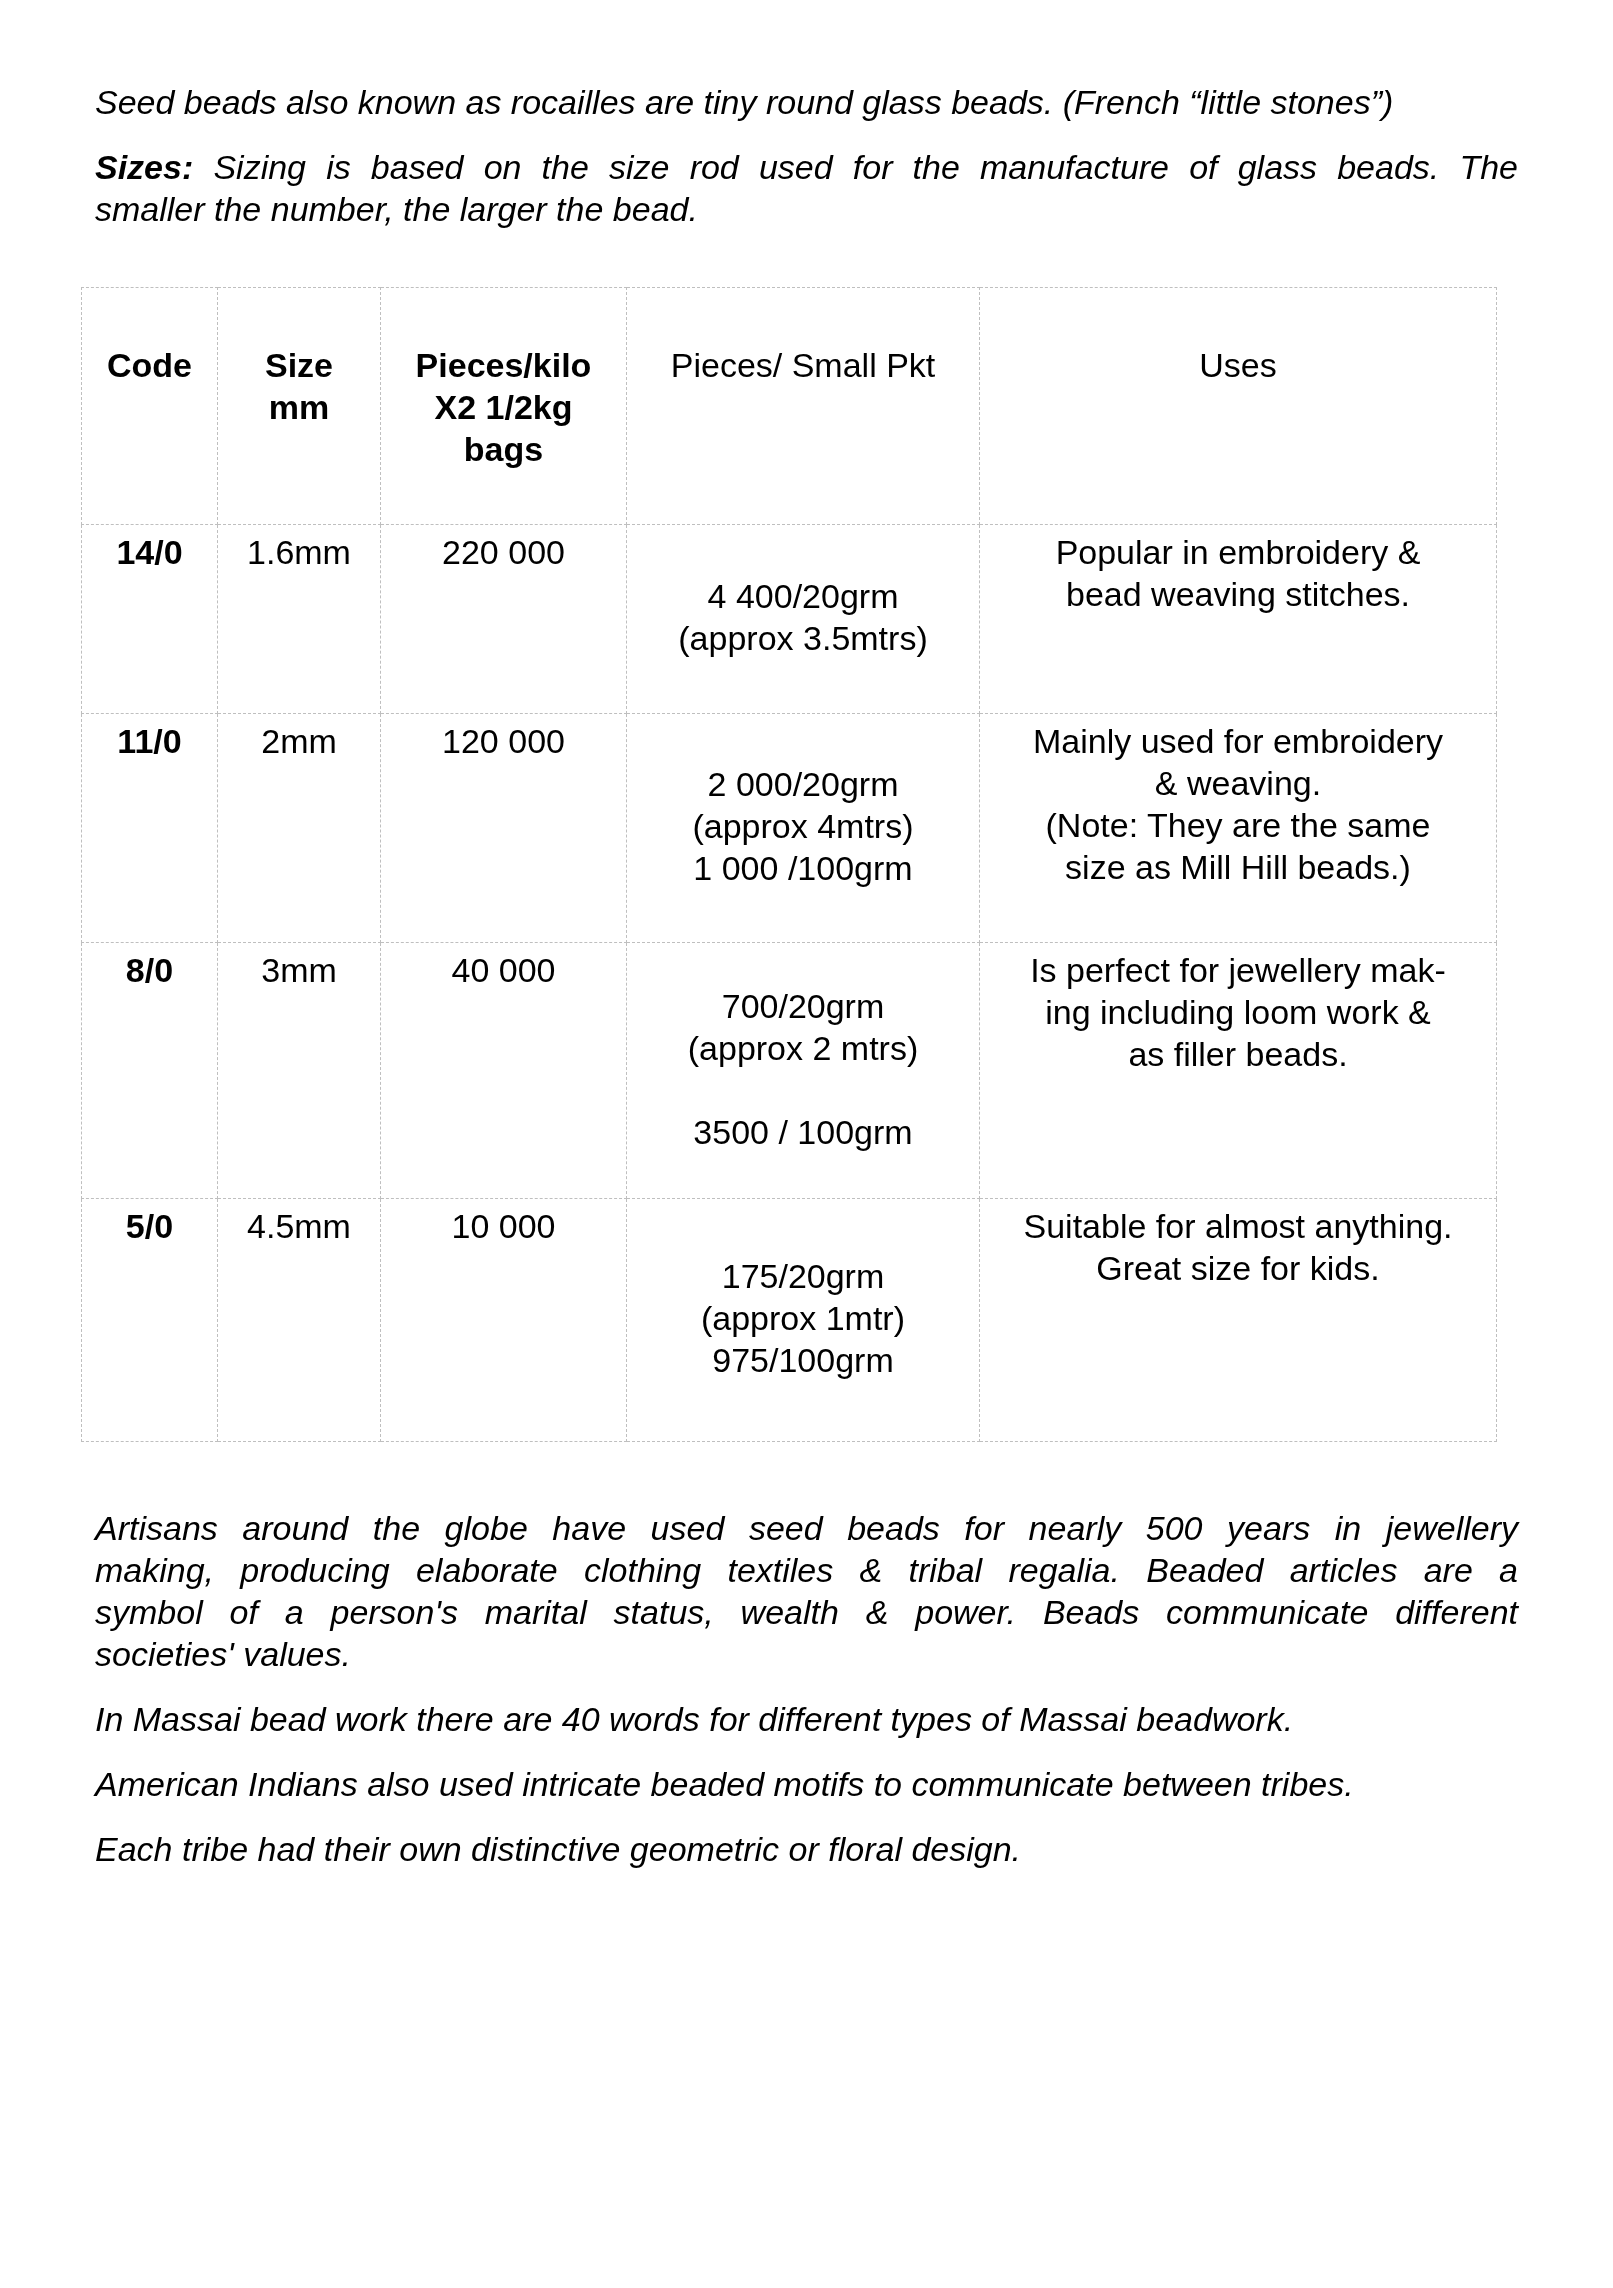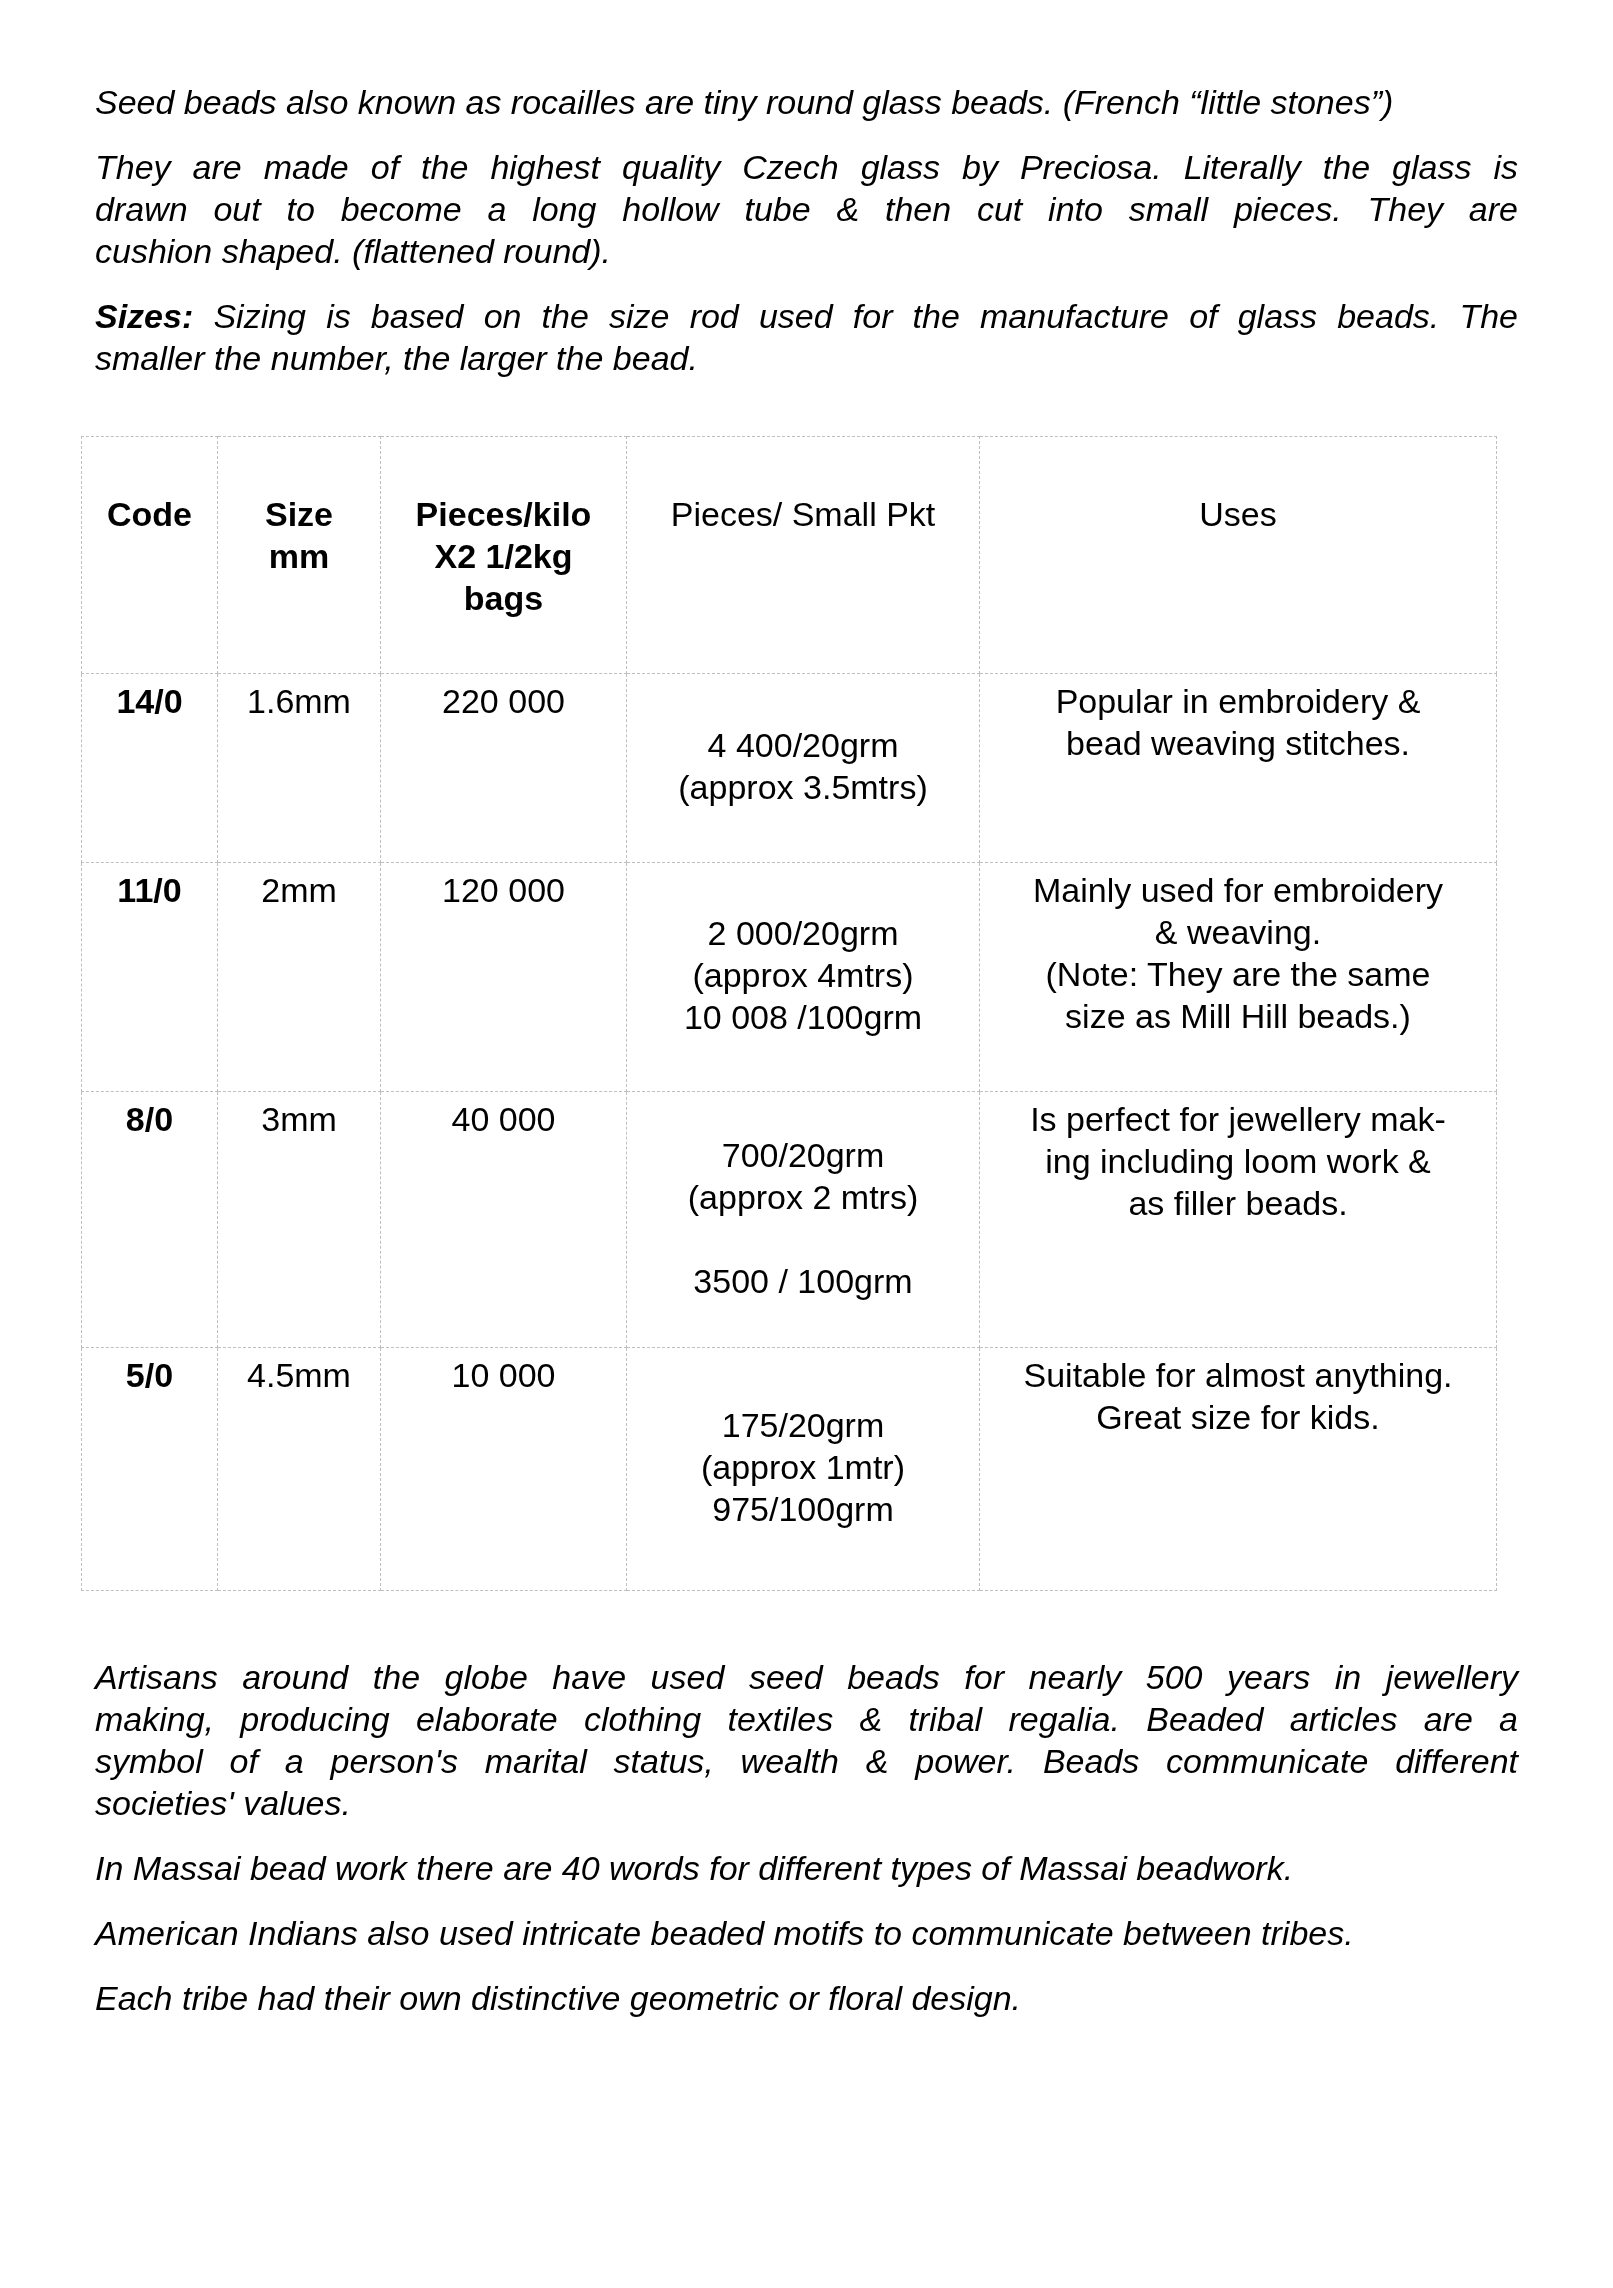--- a/index.html
+++ b/index.html
@@ -46,25 +46,20 @@
 </head>
 <body>
 
 <div>
 
   <div class="content">
     <div class="para first">
       <div class="ll">Seed beads also known as rocailles are tiny round glass beads. (French “little stones”)</div>
     </div>
 
-    <div class="para">
-      <div class="jl">They are made of the highest quality Czech glass by Preciosa. Literally the glass is</div>
-      <div class="jl">drawn out to become a long hollow tube &amp; then cut into small pieces. They are</div>
-      <div class="ll">cushion shaped. (flattened round).</div>
-    </div>
 
     <div class="para">
       <div class="jl"><span class="sizes-label">Sizes:</span> <span>Sizing is based on the size rod used for the manufacture of glass beads. The</span></div>
       <div class="ll">smaller the number, the larger the bead.</div>
     </div>
   </div>
 
   <div class="table-wrap">
     <table>
       <colgroup>
@@ -95,21 +90,21 @@
 (approx 3.5mtrs)</td>
           <td>Popular in embroidery &amp;
 bead weaving stitches.</td>
         </tr>
         <tr class="tr-1">
           <td class="code">11/0</td>
           <td>2mm</td>
           <td>120 000</td>
           <td class="pkt">2 000/20grm
 (approx 4mtrs)
-10 008 /100grm</td>
+1 000 /100grm</td>
           <td>Mainly used for embroidery
 &amp; weaving.
 (Note: They are the same
 size as Mill Hill beads.)</td>
         </tr>
         <tr class="tr-2">
           <td class="code">8/0</td>
           <td>3mm</td>
           <td>40 000</td>
           <td class="pkt">700/20grm

